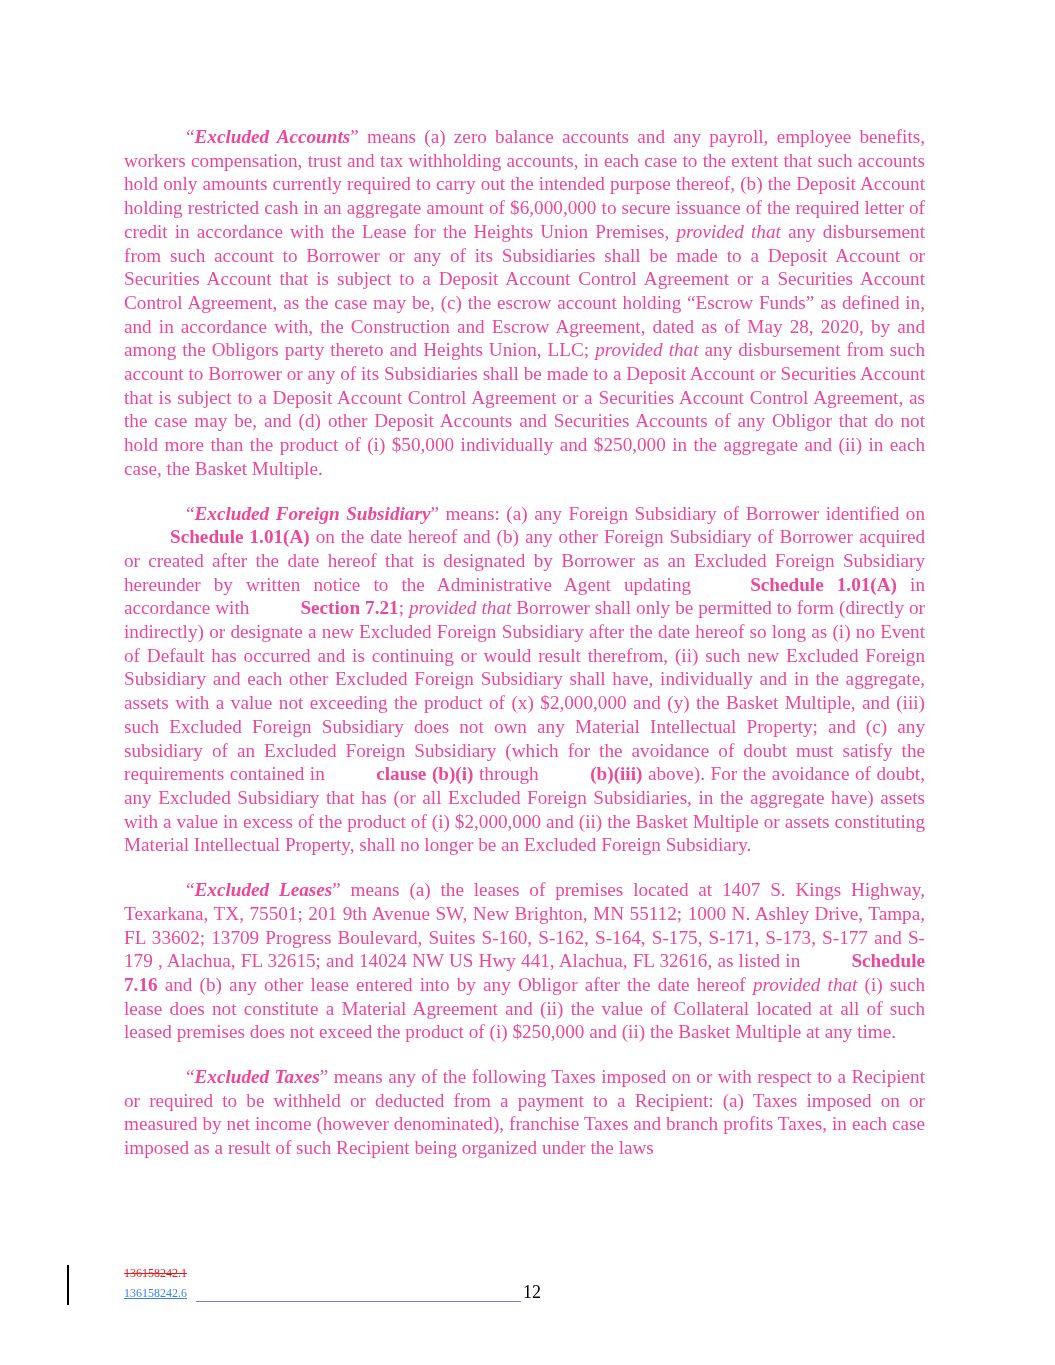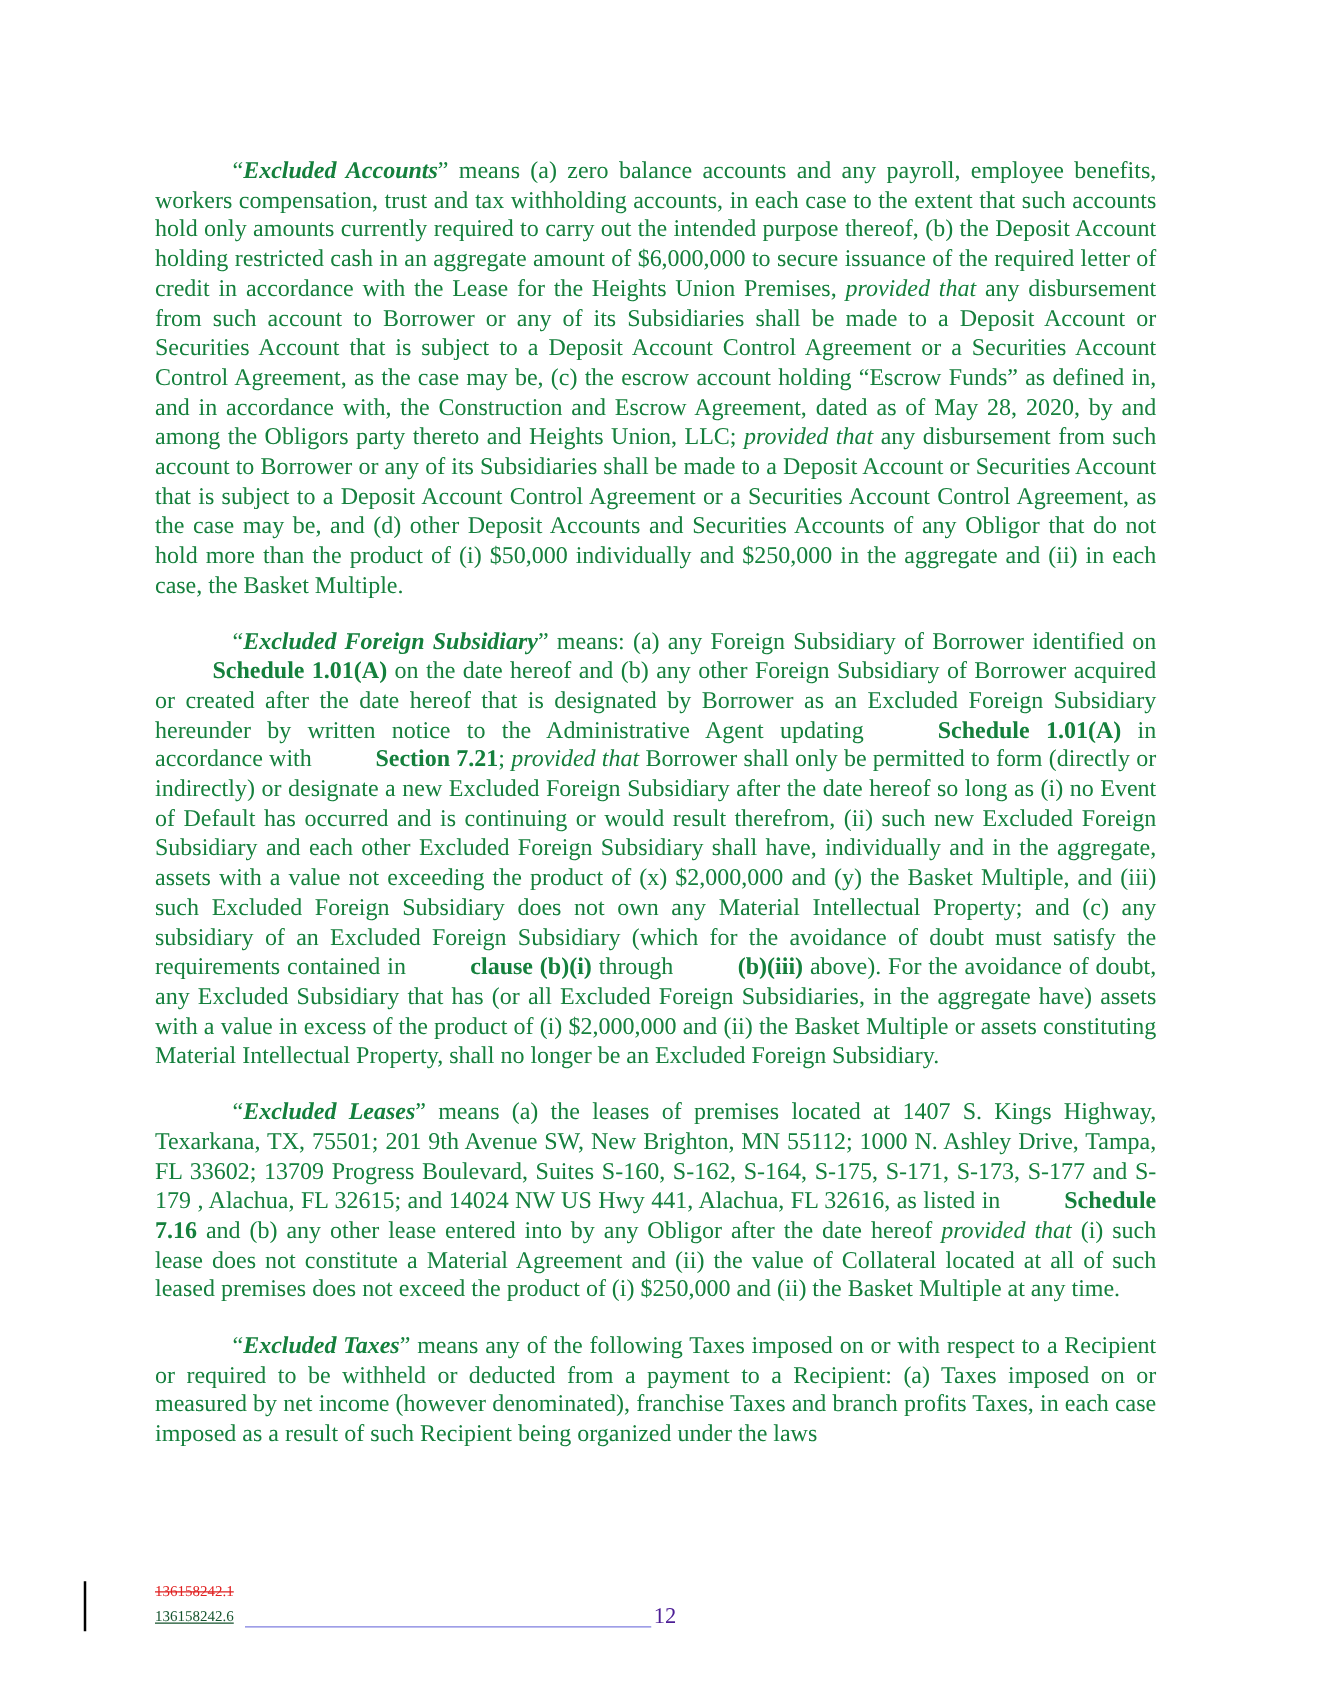--- a/index.html
+++ b/index.html
@@ -3,43 +3,43 @@
   <meta charset="utf-8">
   <style>
     html, body { margin: 0; padding: 0; background: #ffffff; }
     body { width: 1055px; height: 1365px; position: relative; overflow: hidden; }
     .page {
       position: absolute; left: 0; top: 0; width: 1055px; height: 1365px; background: #fff;
     }
     .body-text {
       position: absolute; left: 124px; top: 125px; width: 801px;
       font-family: "Liberation Serif", serif;
-      font-size: 19.2px; line-height: 23.7px; color: #15803d;
+      font-size: 19.2px; line-height: 23.7px; color: #ec4899;
       text-align: justify;
     }
     .para { margin: 0 0 21px 0; text-indent: 62px; }
     .term { font-weight: bold; font-style: italic; }
     .it { font-style: italic; }
     .b { font-weight: bold; margin-left: 46px; }
     .footer { position: absolute; left: 0; top: 1262px; width: 1055px; height: 50px; font-family: "Liberation Serif", serif; }
     .change-bar { position: absolute; left: 67px; top: 3px; width: 2px; height: 40px; background: #000; }
     .old-id {
       position: absolute; left: 124px; top: 4px; font-size: 12px; color: #e02020;
       text-decoration: line-through;
     }
     .new-id {
-      position: absolute; left: 124px; top: 24px; font-size: 12px; color: #14532d;
+      position: absolute; left: 124px; top: 24px; font-size: 12px; color: #3b82f6;
       text-decoration: underline;
     }
     .id-rule {
       position: absolute; left: 196px; top: 39px; width: 325px; height: 0;
       border-bottom: 1px solid #7f7fe0;
     }
     .page-num {
-      position: absolute; left: 523px; top: 20px; font-size: 18px; color: #4c1d95;
+      position: absolute; left: 523px; top: 20px; font-size: 18px; color: #000000;
     }
   </style>
 </head>
 <body>
 
 <div class="page">
   <div class="body-text">
 
     <p class="para"><span>“</span><span class="term">Excluded Accounts</span><span>”</span><span> means (a) zero balance accounts and any payroll, employee benefits, workers compensation, trust and tax withholding accounts, in each case to the extent that such accounts hold only amounts currently required to carry out the intended purpose thereof, (b) the Deposit Account holding restricted cash in an aggregate amount of $6,000,000 to secure issuance of the required letter of credit in accordance with the Lease for the Heights Union Premises, </span><span class="it">provided that</span><span> any disbursement from such account to Borrower or any of its Subsidiaries shall be made to a Deposit Account or Securities Account that is subject to a Deposit Account Control Agreement or a Securities Account Control Agreement, as the case may be, (c) the escrow account holding “Escrow Funds” as defined in, and in accordance with, the Construction and Escrow Agreement, dated as of May 28, 2020, by and among the Obligors party thereto and Heights Union, LLC; </span><span class="it">provided that</span><span> any disbursement from such account to Borrower or any of its Subsidiaries shall be made to a Deposit Account or Securities Account that is subject to a Deposit Account Control Agreement or a Securities Account Control Agreement, as the case may be, and (d) other Deposit Accounts and Securities Accounts of any Obligor that do not hold more than the product of (i) $50,000 individually and $250,000 in the aggregate and (ii) in each case, the Basket Multiple.</span></p>
 

